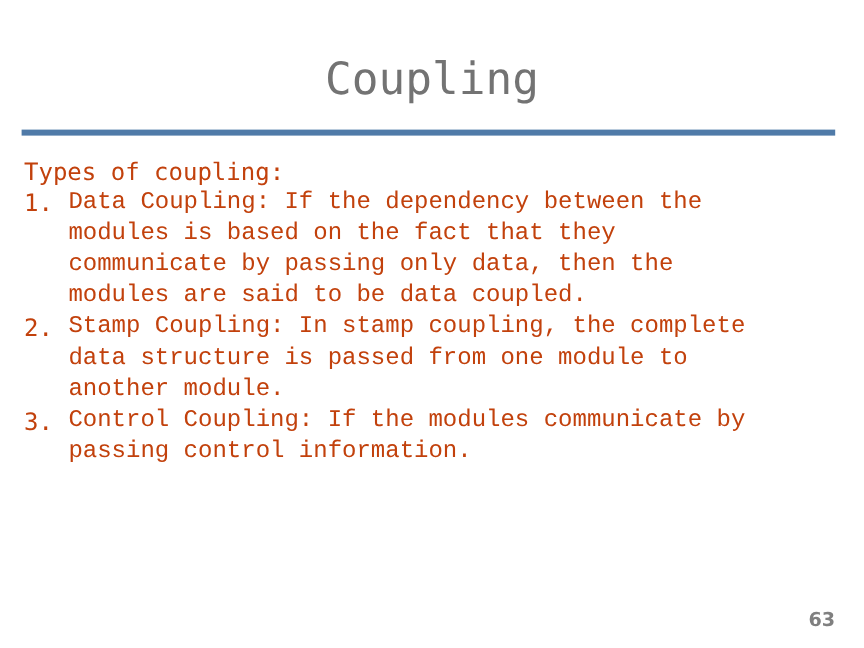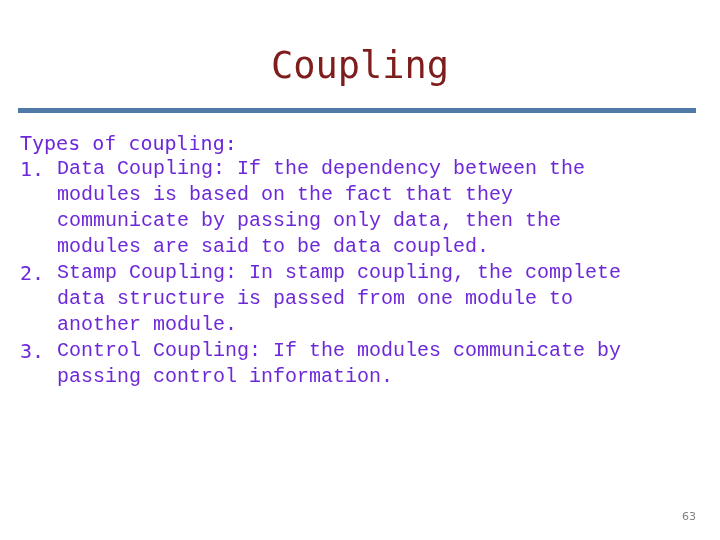--- a/index.html
+++ b/index.html
@@ -24,21 +24,21 @@
   
   .slide-title {
     position: absolute;
     left: 0;
     top: 44px;
     width: 720px;
     text-align: center;
     font-family: "DejaVu Sans Mono", monospace;
     font-size: 37px;
     line-height: 44px;
-    color: #7f1d1d;
+    color: #737373;
     letter-spacing: 0px;
     white-space: pre;
   }
 
   
   .title-rule {
     position: absolute;
     left: 18px;
     top: 108px;
     width: 678px;
@@ -48,21 +48,21 @@
 
   
   .body-block {
     position: absolute;
     left: 20px;
     top: 130px;
     width: 684px;
     font-family: "DejaVu Sans Mono", monospace;
     font-size: 20px;
     line-height: 26px;
-    color: #6d28d9;
+    color: #c2410c;
   }
 
   .lead-line {
     white-space: pre;
     margin: 0 0 0 0;
   }
 
   .num-list {
     list-style: none;
     margin: 0;
@@ -91,24 +91,25 @@
     white-space: pre-line;
     font-family: Liberation Mono, monospace;
   }
 
   
   .page-number {
     position: absolute;
     right: 24px;
     bottom: 16px;
     font-family: "DejaVu Sans", sans-serif;
-    font-size: 11px;
+    font-size: 16px;
     line-height: 14px;
     color: #808080;
     white-space: pre;
+    font-weight: bold;
   }
 </style>
 </head>
 <body>
 
 <div class="slide">
 
   <div class="slide-title">Coupling</div>
 
   <div class="title-rule"></div>

